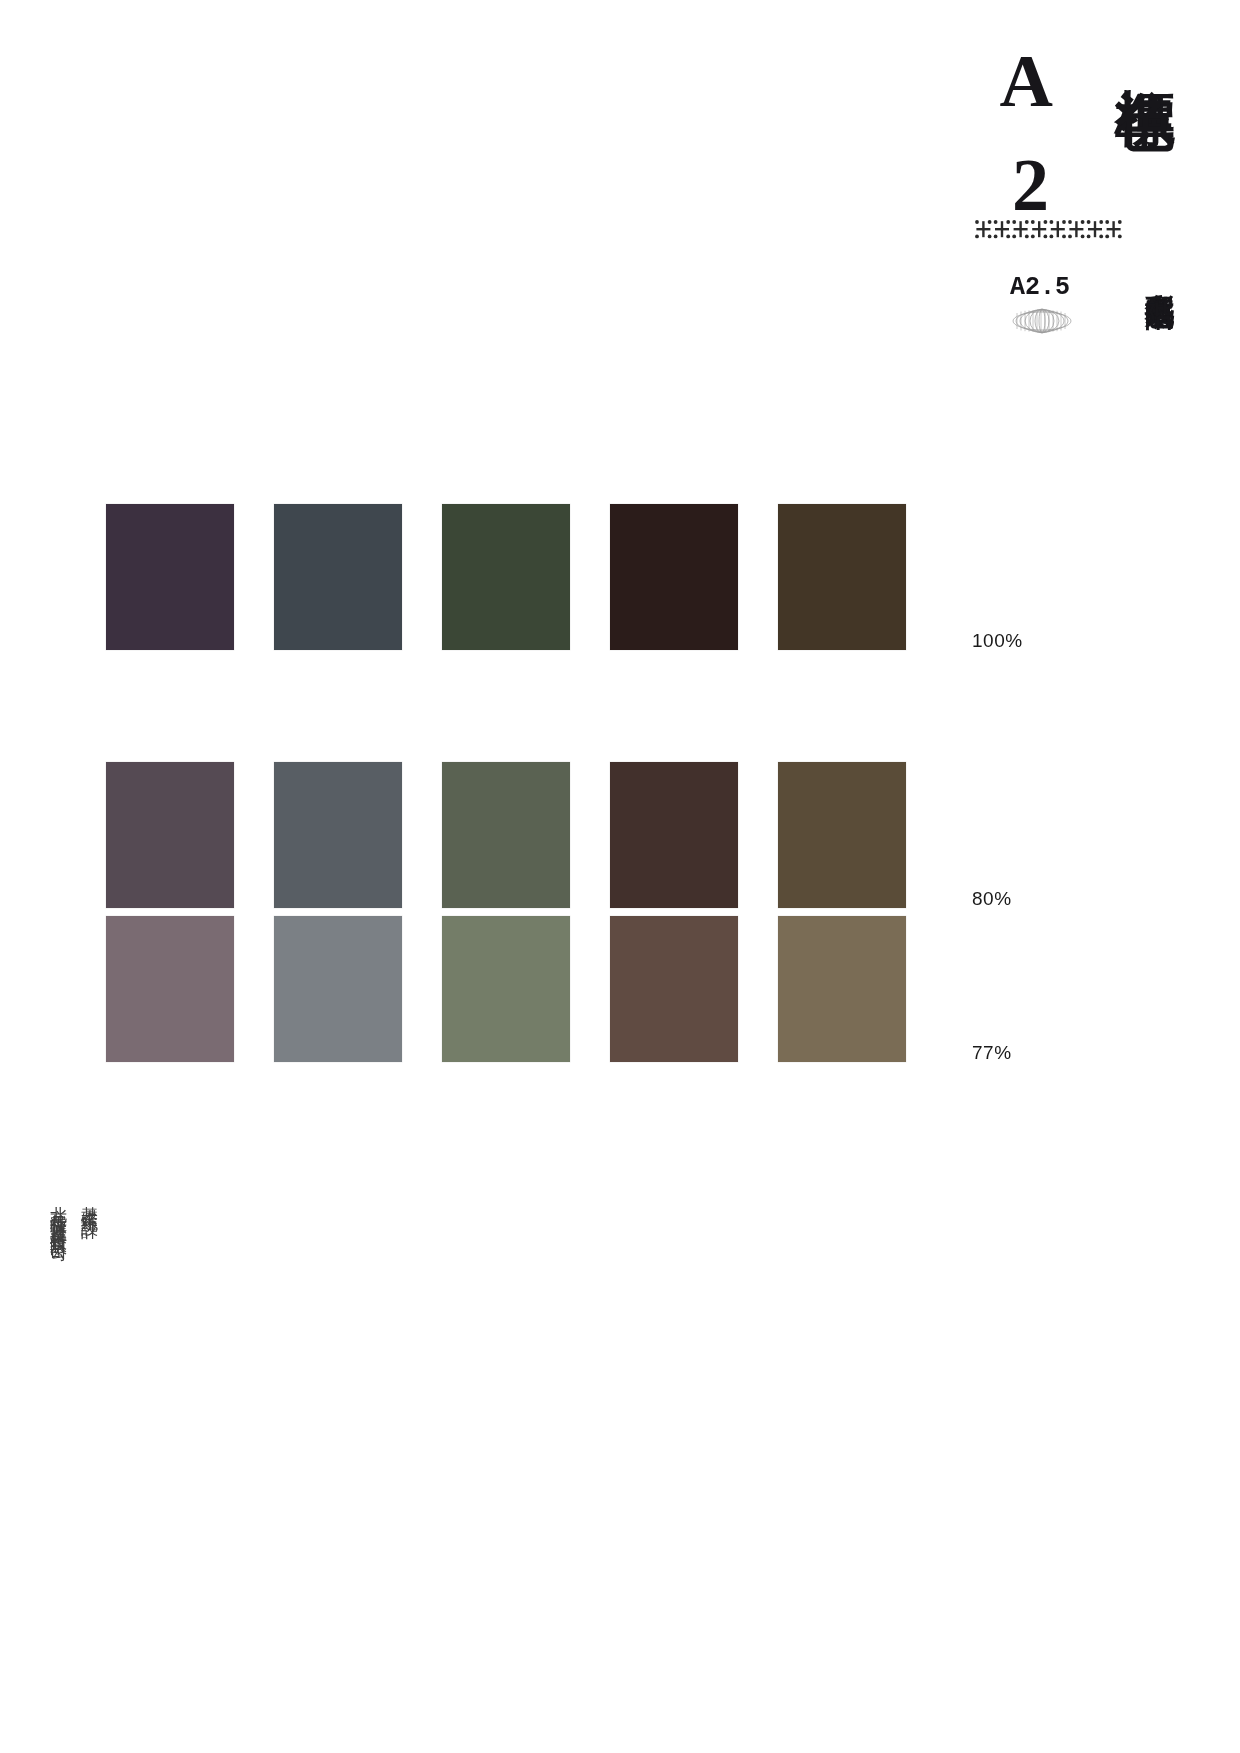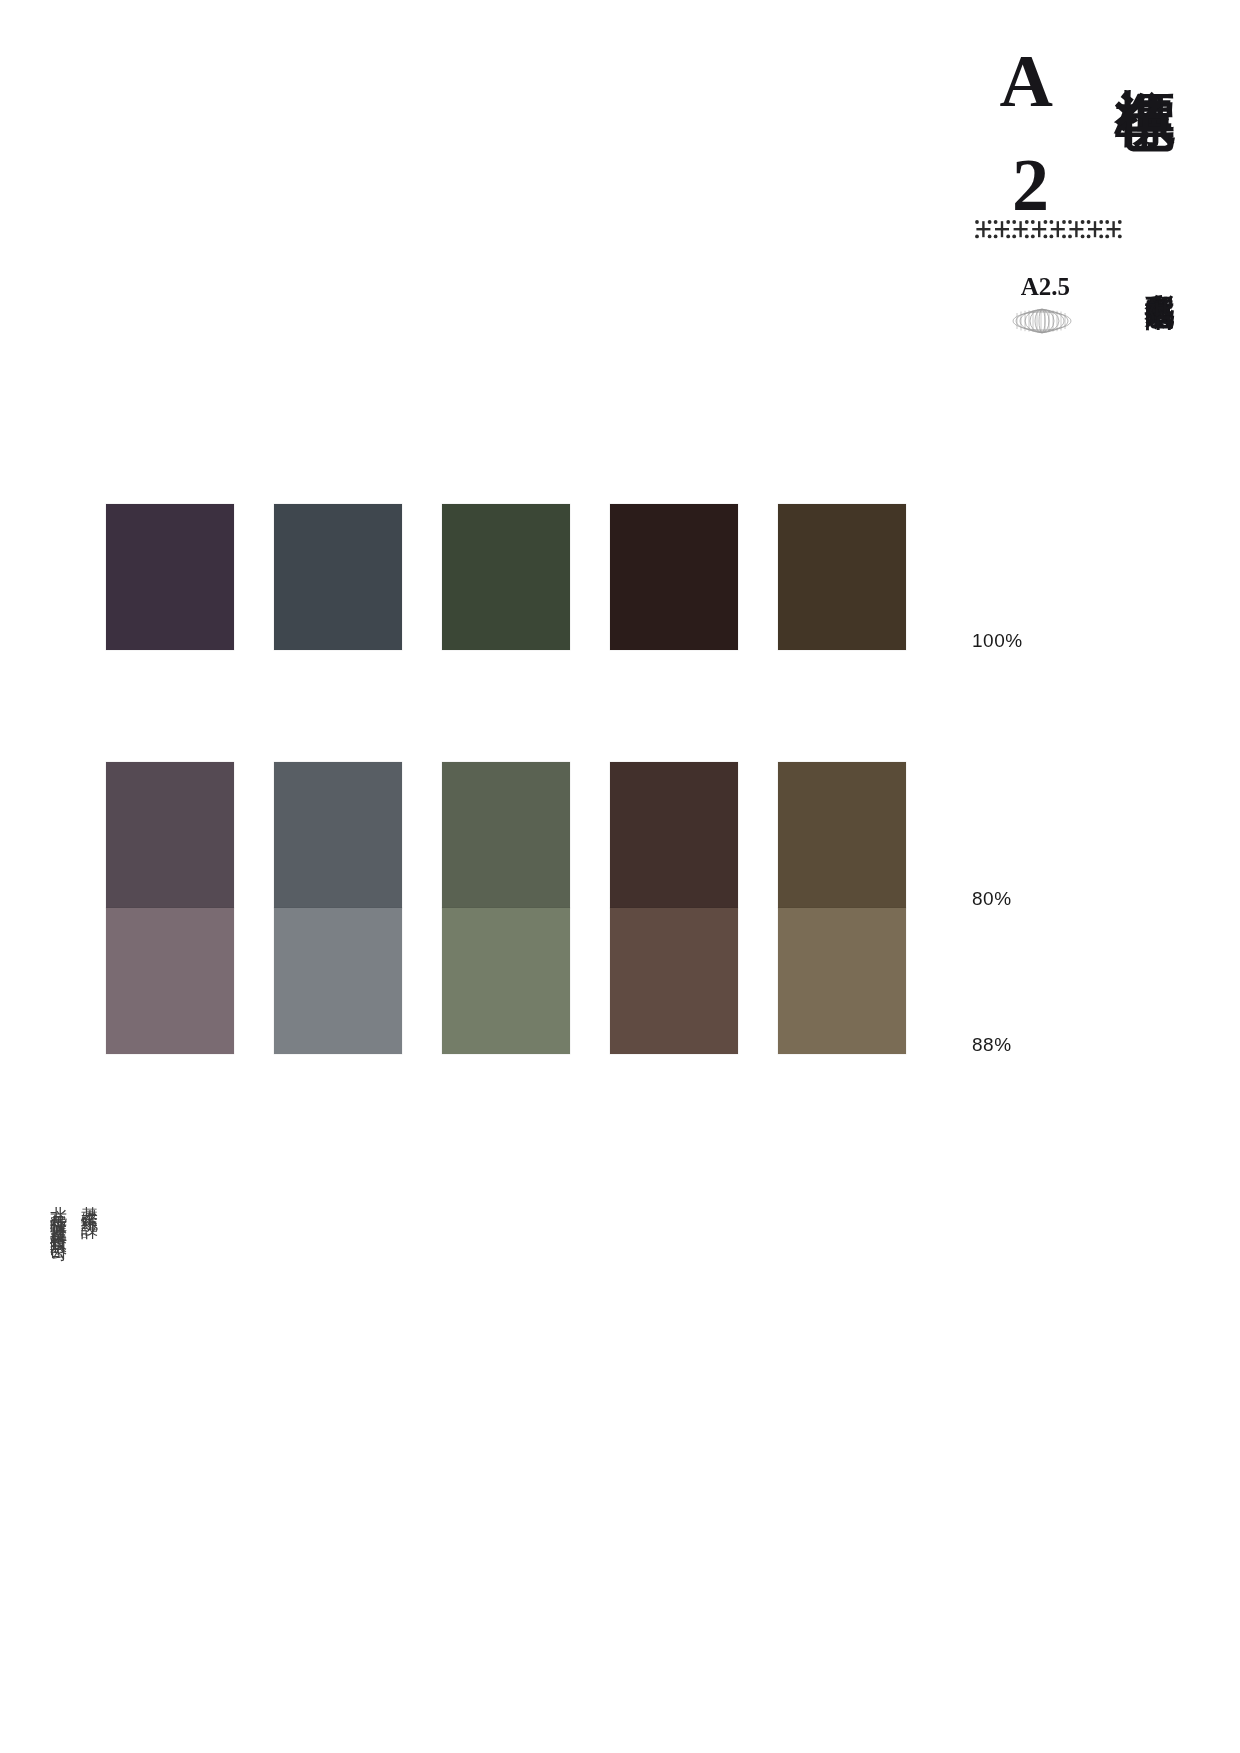--- a/index.html
+++ b/index.html
@@ -76,21 +76,21 @@
     height: 28px;
     overflow: hidden;
   }
   #divider svg { display: block; }
 
   
   #code-label {
     position: absolute;
     right: 108px;
     top: 233px;
-    font-family: Liberation Serif, serif;
+    font-family: Liberation Mono, monospace;
     font-weight: 700;
     font-size: 25px;
     color: #17161a;
     letter-spacing: 0px;
   }
 
   
   #code-oval {
     position: absolute;
     right: 105px;
@@ -116,21 +116,21 @@
     left: 106px;
     top: 504px;
     width: 840px;
   }
   .swatch-row {
     display: flex;
     position: relative;
     text-align: right;
   }
   .swatch-row.row-gap { margin-bottom: 112px; }
-  .swatch-row.row-tight { }
+  .swatch-row.row-tight { margin-bottom: 8px; }
 
   .swatch {
     width: 138px;
     height: 146px;
     margin-right: 40px;
     box-shadow: 0 0 0 0.4px rgba(0,0,0,0.10);
   }
   .swatch:last-child { margin-right: 0; }
 
   .row-pct {
@@ -251,21 +251,21 @@
         <div class="swatch" title="#42302C" style="background: rgb(66, 48, 44);"></div>
         <div class="swatch" title="#5A4C38" style="background: rgb(90, 76, 56);"></div>
         <div class="row-pct">80%</div>
       </div>
       <div class="swatch-row row-tight">
         <div class="swatch" title="#7A6B72" style="background: rgb(122, 107, 114);"></div>
         <div class="swatch" title="#7B8085" style="background: rgb(123, 128, 133);"></div>
         <div class="swatch" title="#747D68" style="background: rgb(116, 125, 104);"></div>
         <div class="swatch" title="#604B42" style="background: rgb(96, 75, 66);"></div>
         <div class="swatch" title="#7A6C55" style="background: rgb(122, 108, 85);"></div>
-        <div class="row-pct">88%</div>
+        <div class="row-pct">77%</div>
       </div>
     </div>
 
   <div id="footer">
     <div class="footer-line">基礎系統設計</div>
     <div class="footer-line">北京善糧味道農業科技有限公司</div>
   </div>
 
 </div>
 

